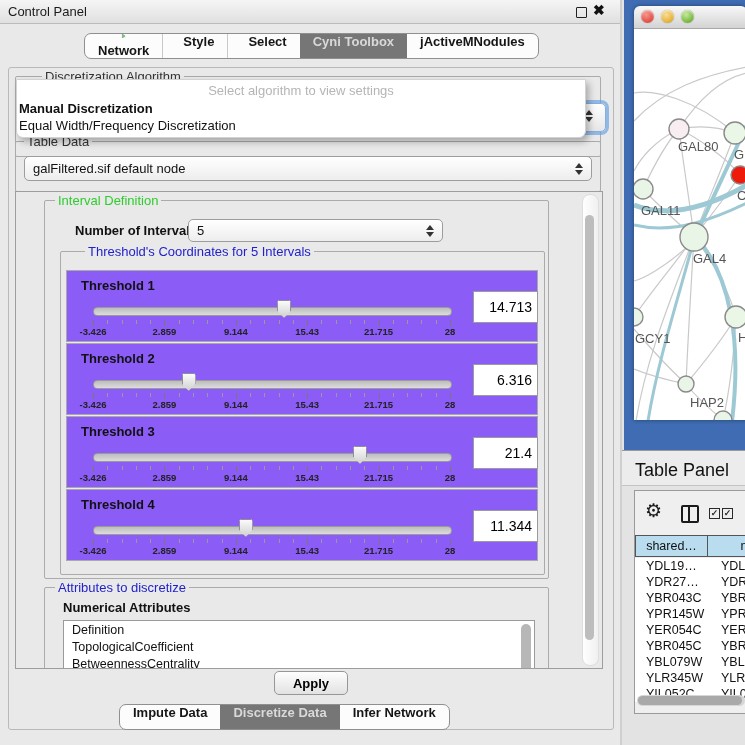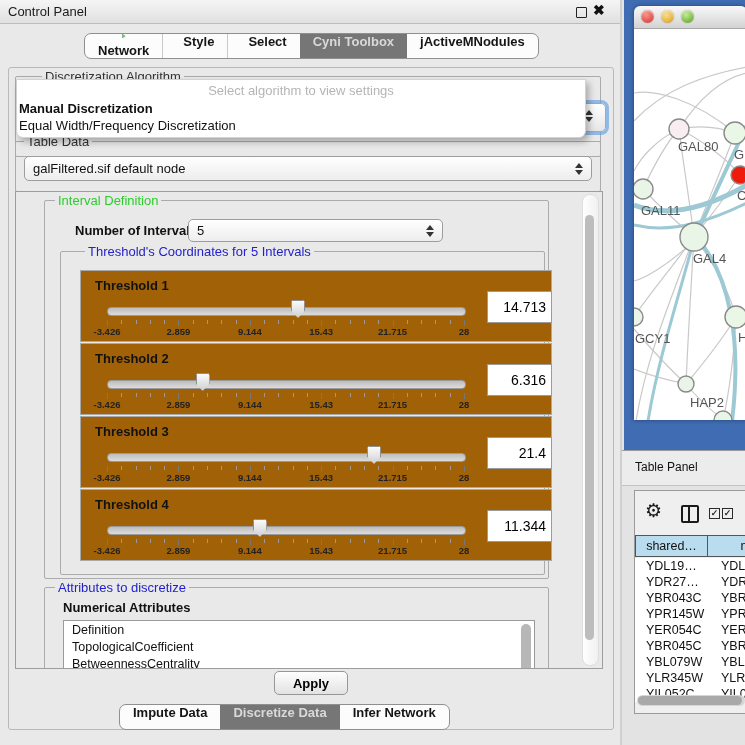--- a/index.html
+++ b/index.html
@@ -43,21 +43,21 @@
   .spin i{width:0;height:0;border-left:4px solid transparent;border-right:4px solid transparent;}
   .spin .up{border-bottom:5px solid #333;}
   .spin .dn{border-top:5px solid #333;}
 
   .settings{left:6px;top:123px;width:586px;height:476px;background:#e9e9e9;
     border:1px solid #9d9d9d;overflow:hidden;}
   .vscroll{right:3px;top:2px;width:15px;height:470px;border:1px solid #dedede;border-radius:8px;
     background:linear-gradient(to right,#ffffff,#f0f0f0);}
   .vscroll .vthumb{position:absolute;left:2px;top:20px;width:9px;height:425px;background:#bdbdbd;border-radius:5px;}
 
-  .t-panel{position:absolute;left:19px;width:470px;height:70px;border:1px solid #a9a9a9;background:#a16207;}
+  .t-panel{position:absolute;left:5px;width:470px;height:70px;border:1px solid #a9a9a9;background:#8b5cf6;}
   .t-title{position:absolute;left:14px;top:7px;font-size:13px;font-weight:700;}
   .track{position:absolute;left:26px;top:36px;width:357px;height:7px;border-radius:4px;
     background:linear-gradient(#bdbdbd,#dcdcdc);border:1px solid #9a9a9a;}
   .tick{position:absolute;width:1px;background:#9a9a9a;top:49px;height:4px;}
   .tick.major{height:6px;background:#777;}
   .tlabel{position:absolute;top:55px;transform:translateX(-50%);font-size:9.5px;font-weight:700;color:#222;}
   .thumb{position:absolute;top:29px;width:14px;height:18px;
     background:linear-gradient(#fdfdfd,#cfcfcf);
     clip-path:polygon(12% 0,88% 0,100% 14%,100% 58%,50% 100%,0 58%,0 14%);
     box-shadow:inset 0 0 0 1px #8f8f8f;}
@@ -77,21 +77,21 @@
   .right{left:620px;top:0;width:125px;height:745px;background:#e3e3e3;border-left:2px solid #cfcfcf;box-sizing:border-box;}
   .netframe{left:2px;top:0;width:123px;height:450px;background:#3f6cb3;}
   .macwin{left:10px;top:6px;width:113px;height:414px;border-radius:6px 6px 0 0;overflow:hidden;
     box-shadow:0 0 4px rgba(0,0,0,.4);}
   .mactitle{height:22px;background:linear-gradient(#f8f8f8,#d3d3d3);border-bottom:1px solid #a8a8a8;}
   .light{position:absolute;top:4px;width:13px;height:13px;border-radius:50%;box-shadow:inset 0 1px 2px rgba(255,255,255,.7),0 0 1px rgba(0,0,0,.5);}
   .canvas{position:relative;width:113px;height:392px;background:#fff;}
 
   .tp-titlebar{left:0;top:450px;width:125px;height:34px;background:#ececec;
     border-top:1px solid #9a9a9a;border-bottom:1px solid #c4c4c4;}
-  .tp-title{left:13px;top:9px;font-size:12px;}
+  .tp-title{left:13px;top:9px;font-size:18px;}
   .sheet{left:12px;top:490px;width:113px;height:222px;background:#efefef;
     border:1px solid #9a9a9a;border-right:none;}
   .gear{position:absolute;left:10px;top:8px;font-size:19px;color:#1a1a1a;}
   .colicon{position:absolute;left:46px;top:14px;width:14px;height:14px;border:2px solid #1a1a1a;border-radius:2px;}
   .colicon::after{content:"";position:absolute;left:5px;top:0;width:2px;height:14px;background:#1a1a1a;}
   .chk{position:absolute;top:17px;width:9px;height:9px;border:1.5px solid #2a2a2a;font-size:9px;
     line-height:9px;text-align:center;color:#2a2a2a;font-weight:700;}
   .th-row{position:absolute;left:0px;top:44px;height:22px;display:flex;}
   .th-cell{box-sizing:border-box;border:1px solid #555;background:#b9dcee;font-size:12.5px;
     display:flex;align-items:center;justify-content:center;}

